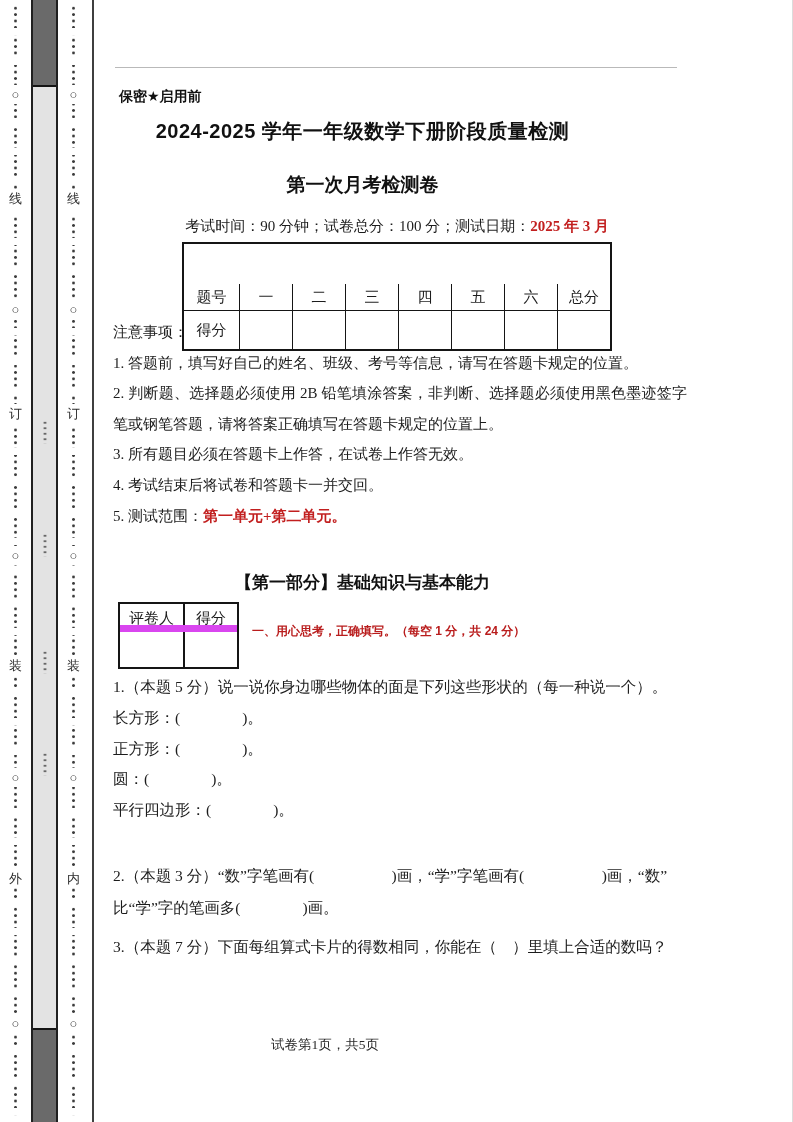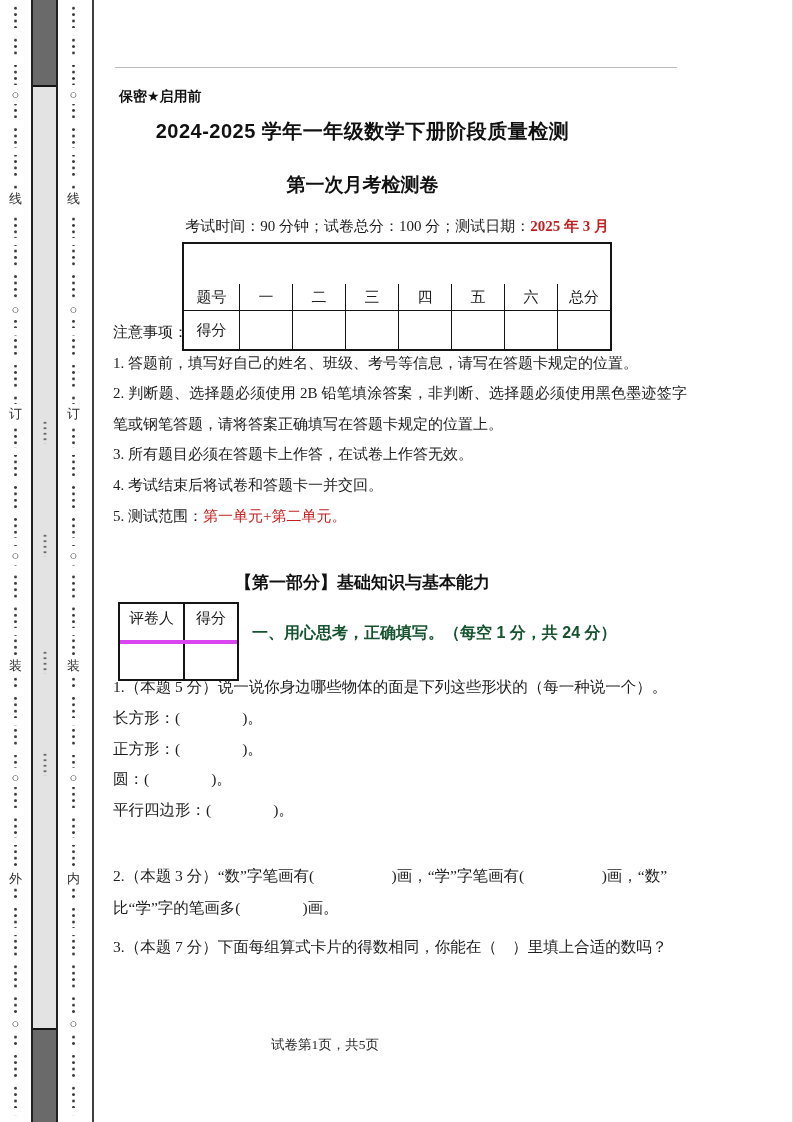--- a/index.html
+++ b/index.html
@@ -93,40 +93,40 @@
   .srow1{height:26px;line-height:26px;margin-top:40px;}
   .srow2{height:39px;line-height:39px;border-top:1px solid #151515;}
   .scell{flex:1;text-align:center;border-left:1px solid #151515;overflow:hidden;}
   .scell.label{flex:0 0 55px;border-left:none;}
 
   
   .notice{
     position:absolute;left:113px;top:317px;width:574px;
     font-size:15px;line-height:30.6px;text-align:justify;
   }
-  .notice .n-item5 .hl{color:var(--red);font-weight:normal;}
+  .notice .n-item5 .hl{color:var(--red);font-weight:bold;}
 
   
   .part-title{
     position:absolute;left:110px;top:571px;width:505px;
     text-align:center;font-family:var(--sans);font-weight:bold;
     font-size:17px;color:#111;
   }
   .grader-table{
     position:absolute;left:118px;top:602px;width:121px;
     border:2px solid #151515;font-size:15px;background:#fff;
   }
-  .grow1{display:flex;height:40px;line-height:28px;border-bottom:4px solid #d946ef;}
+  .grow1{display:flex;height:28px;line-height:28px;border-bottom:7px solid #d946ef;}
   .grow2{display:flex;height:35px;}
   .gcell{text-align:center;}
   .gcell.c1{flex:0 0 65px;border-right:2px solid #151515;}
   .gcell.c2{flex:1;}
   .section-one{
     position:absolute;left:252px;top:623px;
-    font-family:var(--sans);font-weight:bold;font-size:16px;color:#14532d;
+    font-family:var(--sans);font-weight:bold;font-size:12px;color:#b91c1c;
   }
 
   
   .q-block{position:absolute;left:113px;width:578px;font-size:15.5px;}
   .q1{top:672px;line-height:30.8px;}
   .q2{top:860px;line-height:31.8px;}
   .q3{top:931px;line-height:31px;}
 
   
   .page-info{

